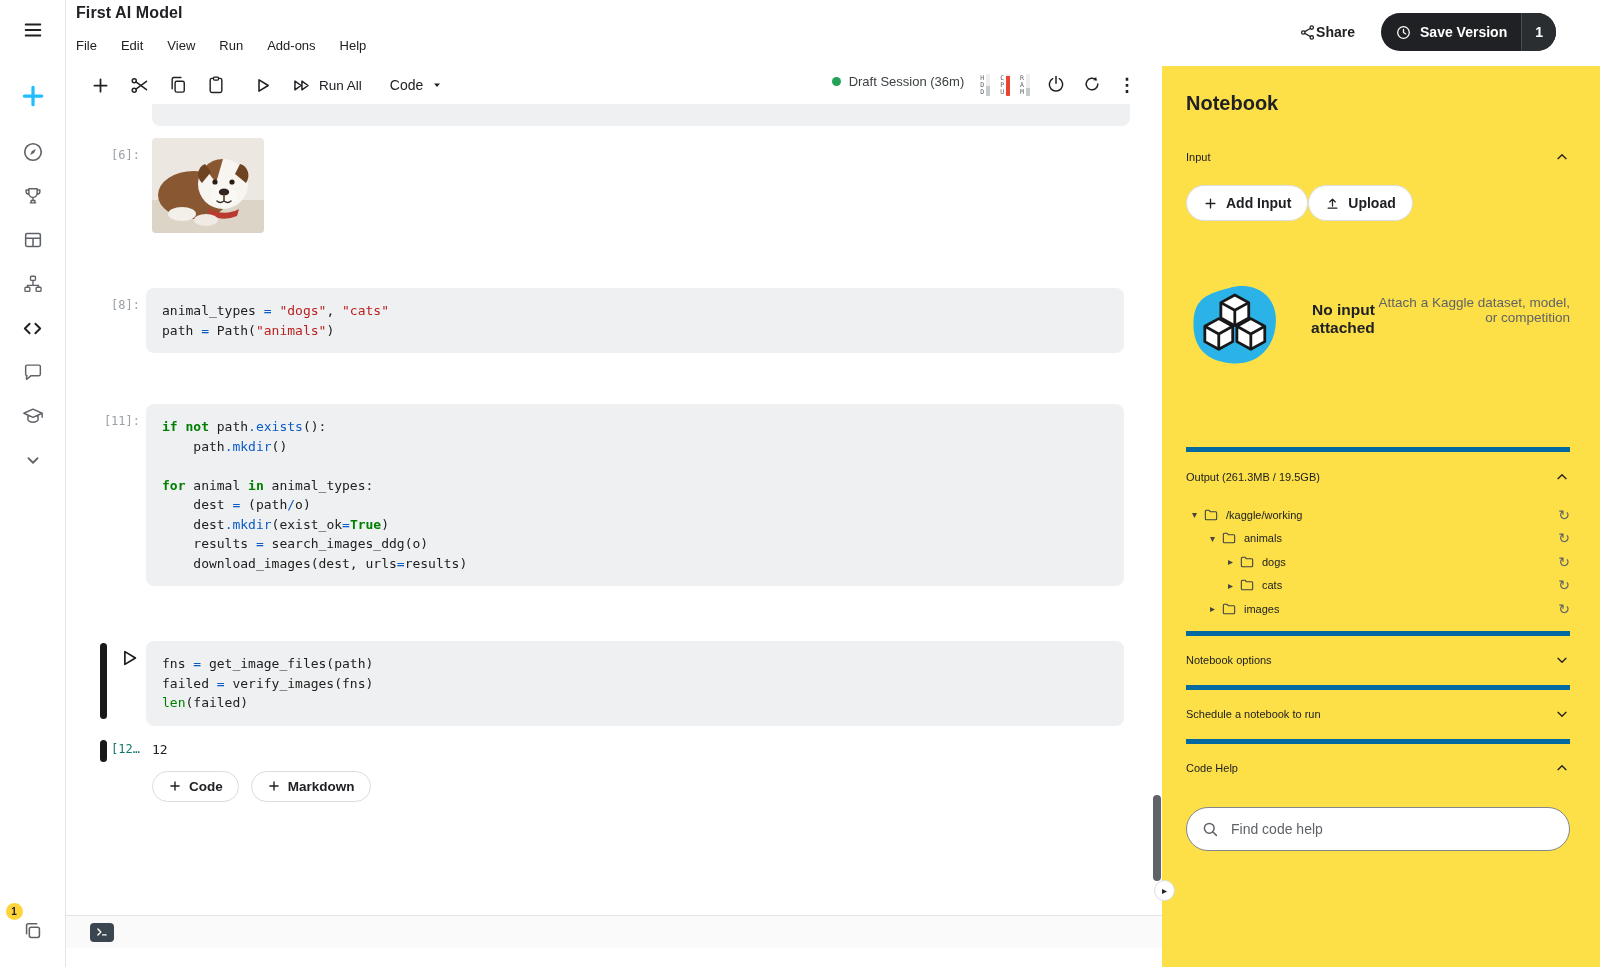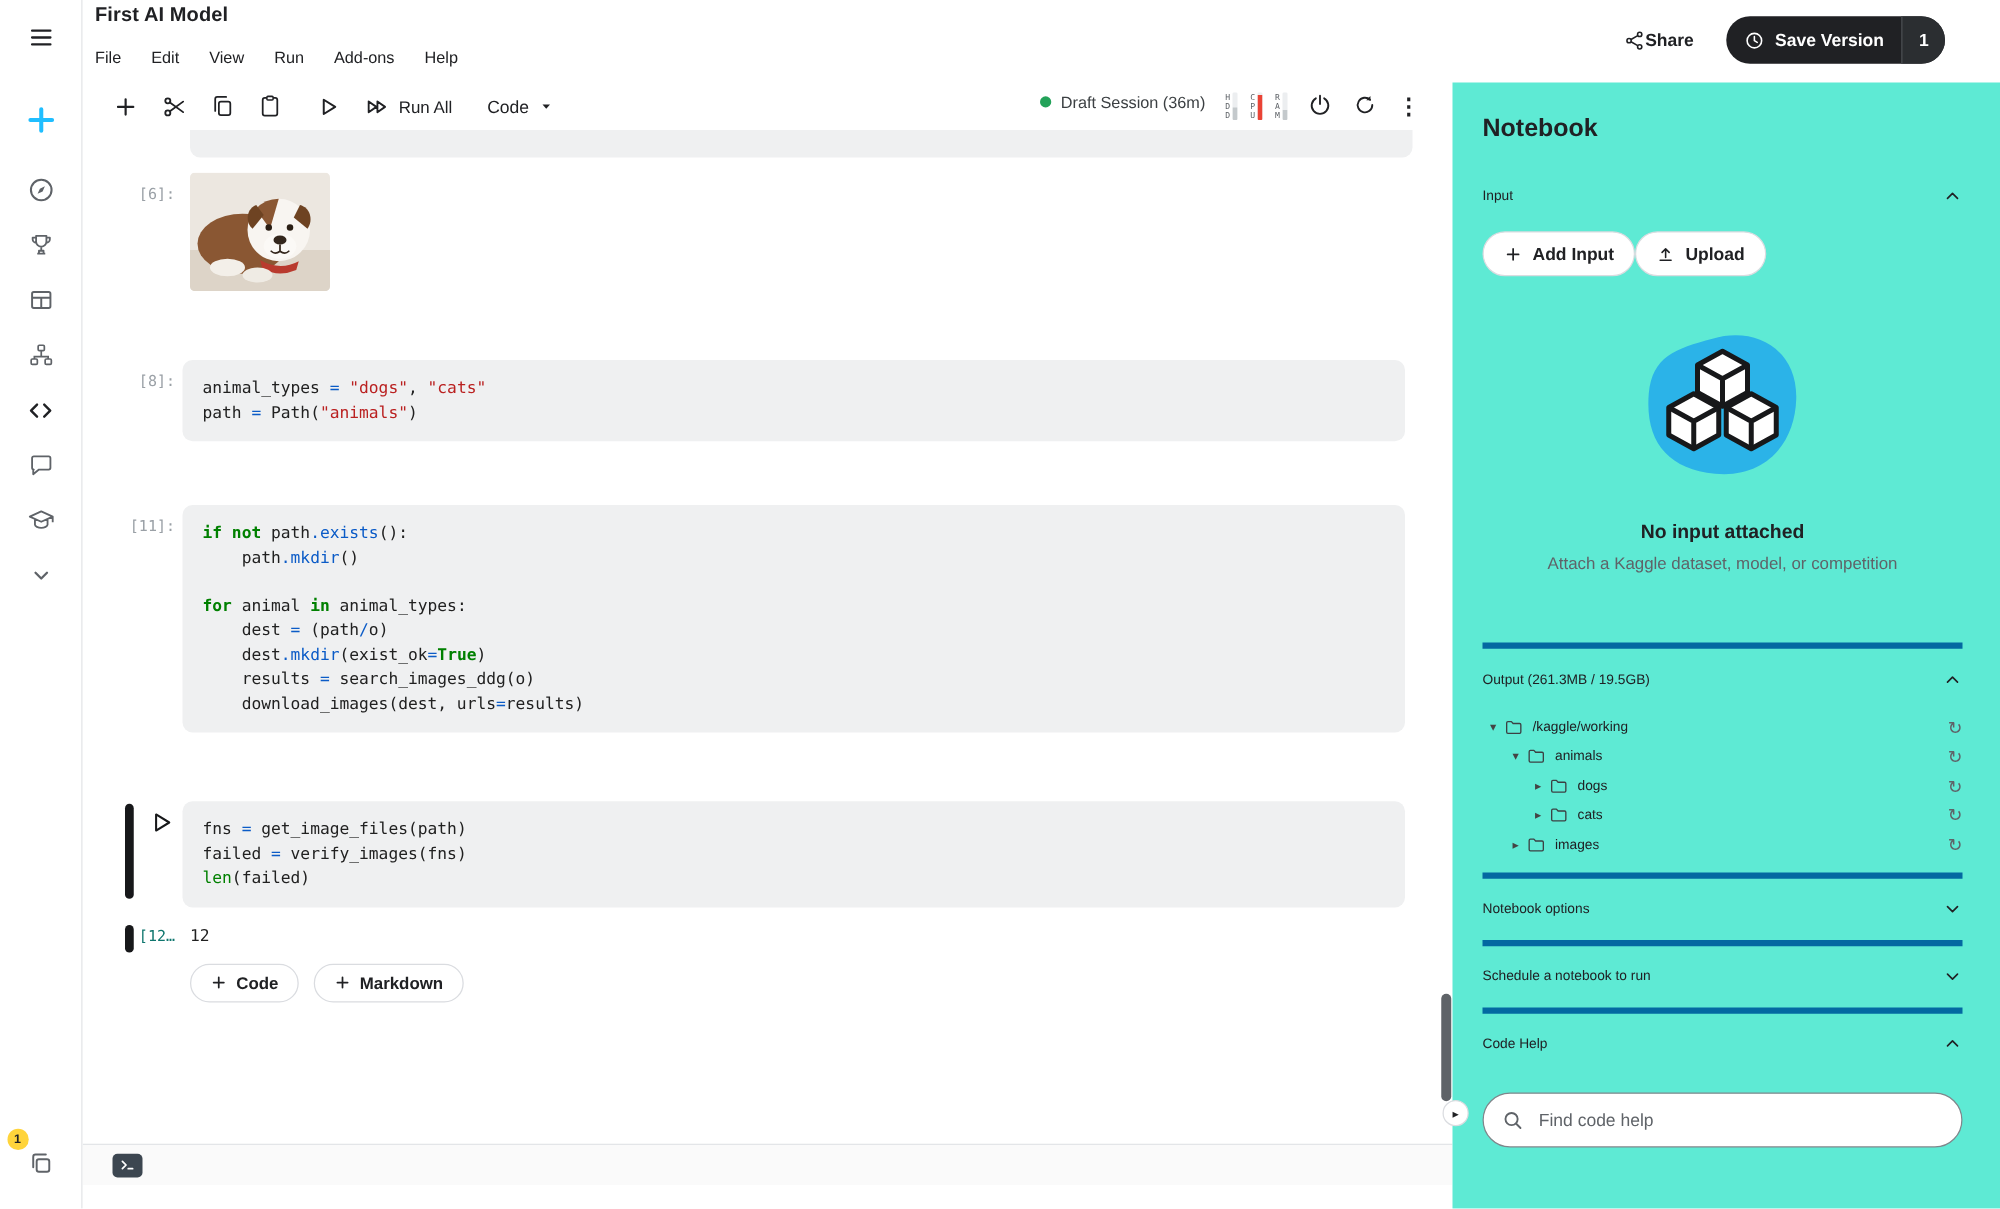--- a/index.html
+++ b/index.html
@@ -82,30 +82,30 @@
                 justify-content:center;cursor:pointer}
 
   
   #main-scrollbar{position:absolute;left:1152px;top:66px;width:10px;bottom:0;z-index:6}
   #scroll-thumb{position:absolute;left:1px;top:729px;width:8px;height:86px;border-radius:4px;background:#5f6368}
   #panel-collapse{position:absolute;left:1154px;top:880px;width:21px;height:21px;border-radius:50%;
                   background:#fff;border:1px solid #dadce0;display:flex;align-items:center;justify-content:center;
                   font-size:10px;color:#202124;cursor:pointer;z-index:7}
 
   
-  #panel{position:absolute;left:1162px;top:66px;right:0;bottom:0;background:#5eead4;
+  #panel{position:absolute;left:1162px;top:66px;right:0;bottom:0;background:#fde047;
          padding:0 30px 0 24px;overflow:hidden}
   #panel-title{margin-top:26px;font-size:20px;font-weight:700}
   .sect-header{display:flex;align-items:center;justify-content:space-between;cursor:pointer}
   .sect-label{font-size:11px;font-weight:400}
   #input-header{margin-top:34px}
   #input-buttons{display:flex;gap:0;margin-top:20px}
   .panel-pill{display:flex;align-items:center;gap:8px;height:36px;padding:0 16px;border:1px solid #dadce0;
               border-radius:19px;background:#fff;font-size:14px;font-weight:700;color:#202124;cursor:pointer}
-  #empty-state{display:flex;flex-direction:column;align-items:center;text-align:right}
+  #empty-state{display:flex;align-items:center;text-align:right}
   #cube-art{margin-top:42px}
   #empty-title{margin-top:26px;font-size:15.5px;font-weight:700}
   #empty-subtitle{margin-top:8px;font-size:13.5px;color:#5f6368}
   .sect-divided{border-top:5px solid #0369a1;height:54px}
   #output-header{margin-top:56px}
   #output-tree{margin-top:2px;padding-bottom:10px}
   .tree-row{display:flex;align-items:center;height:23.5px;cursor:pointer}
   .tree-caret{width:17px;font-size:10px;color:#444;text-align:center;flex:0 0 17px}
   .tree-folder{display:flex;align-items:center;margin-right:7px}
   .tree-label{font-size:11px;color:#202124;white-space:nowrap;overflow:hidden}

